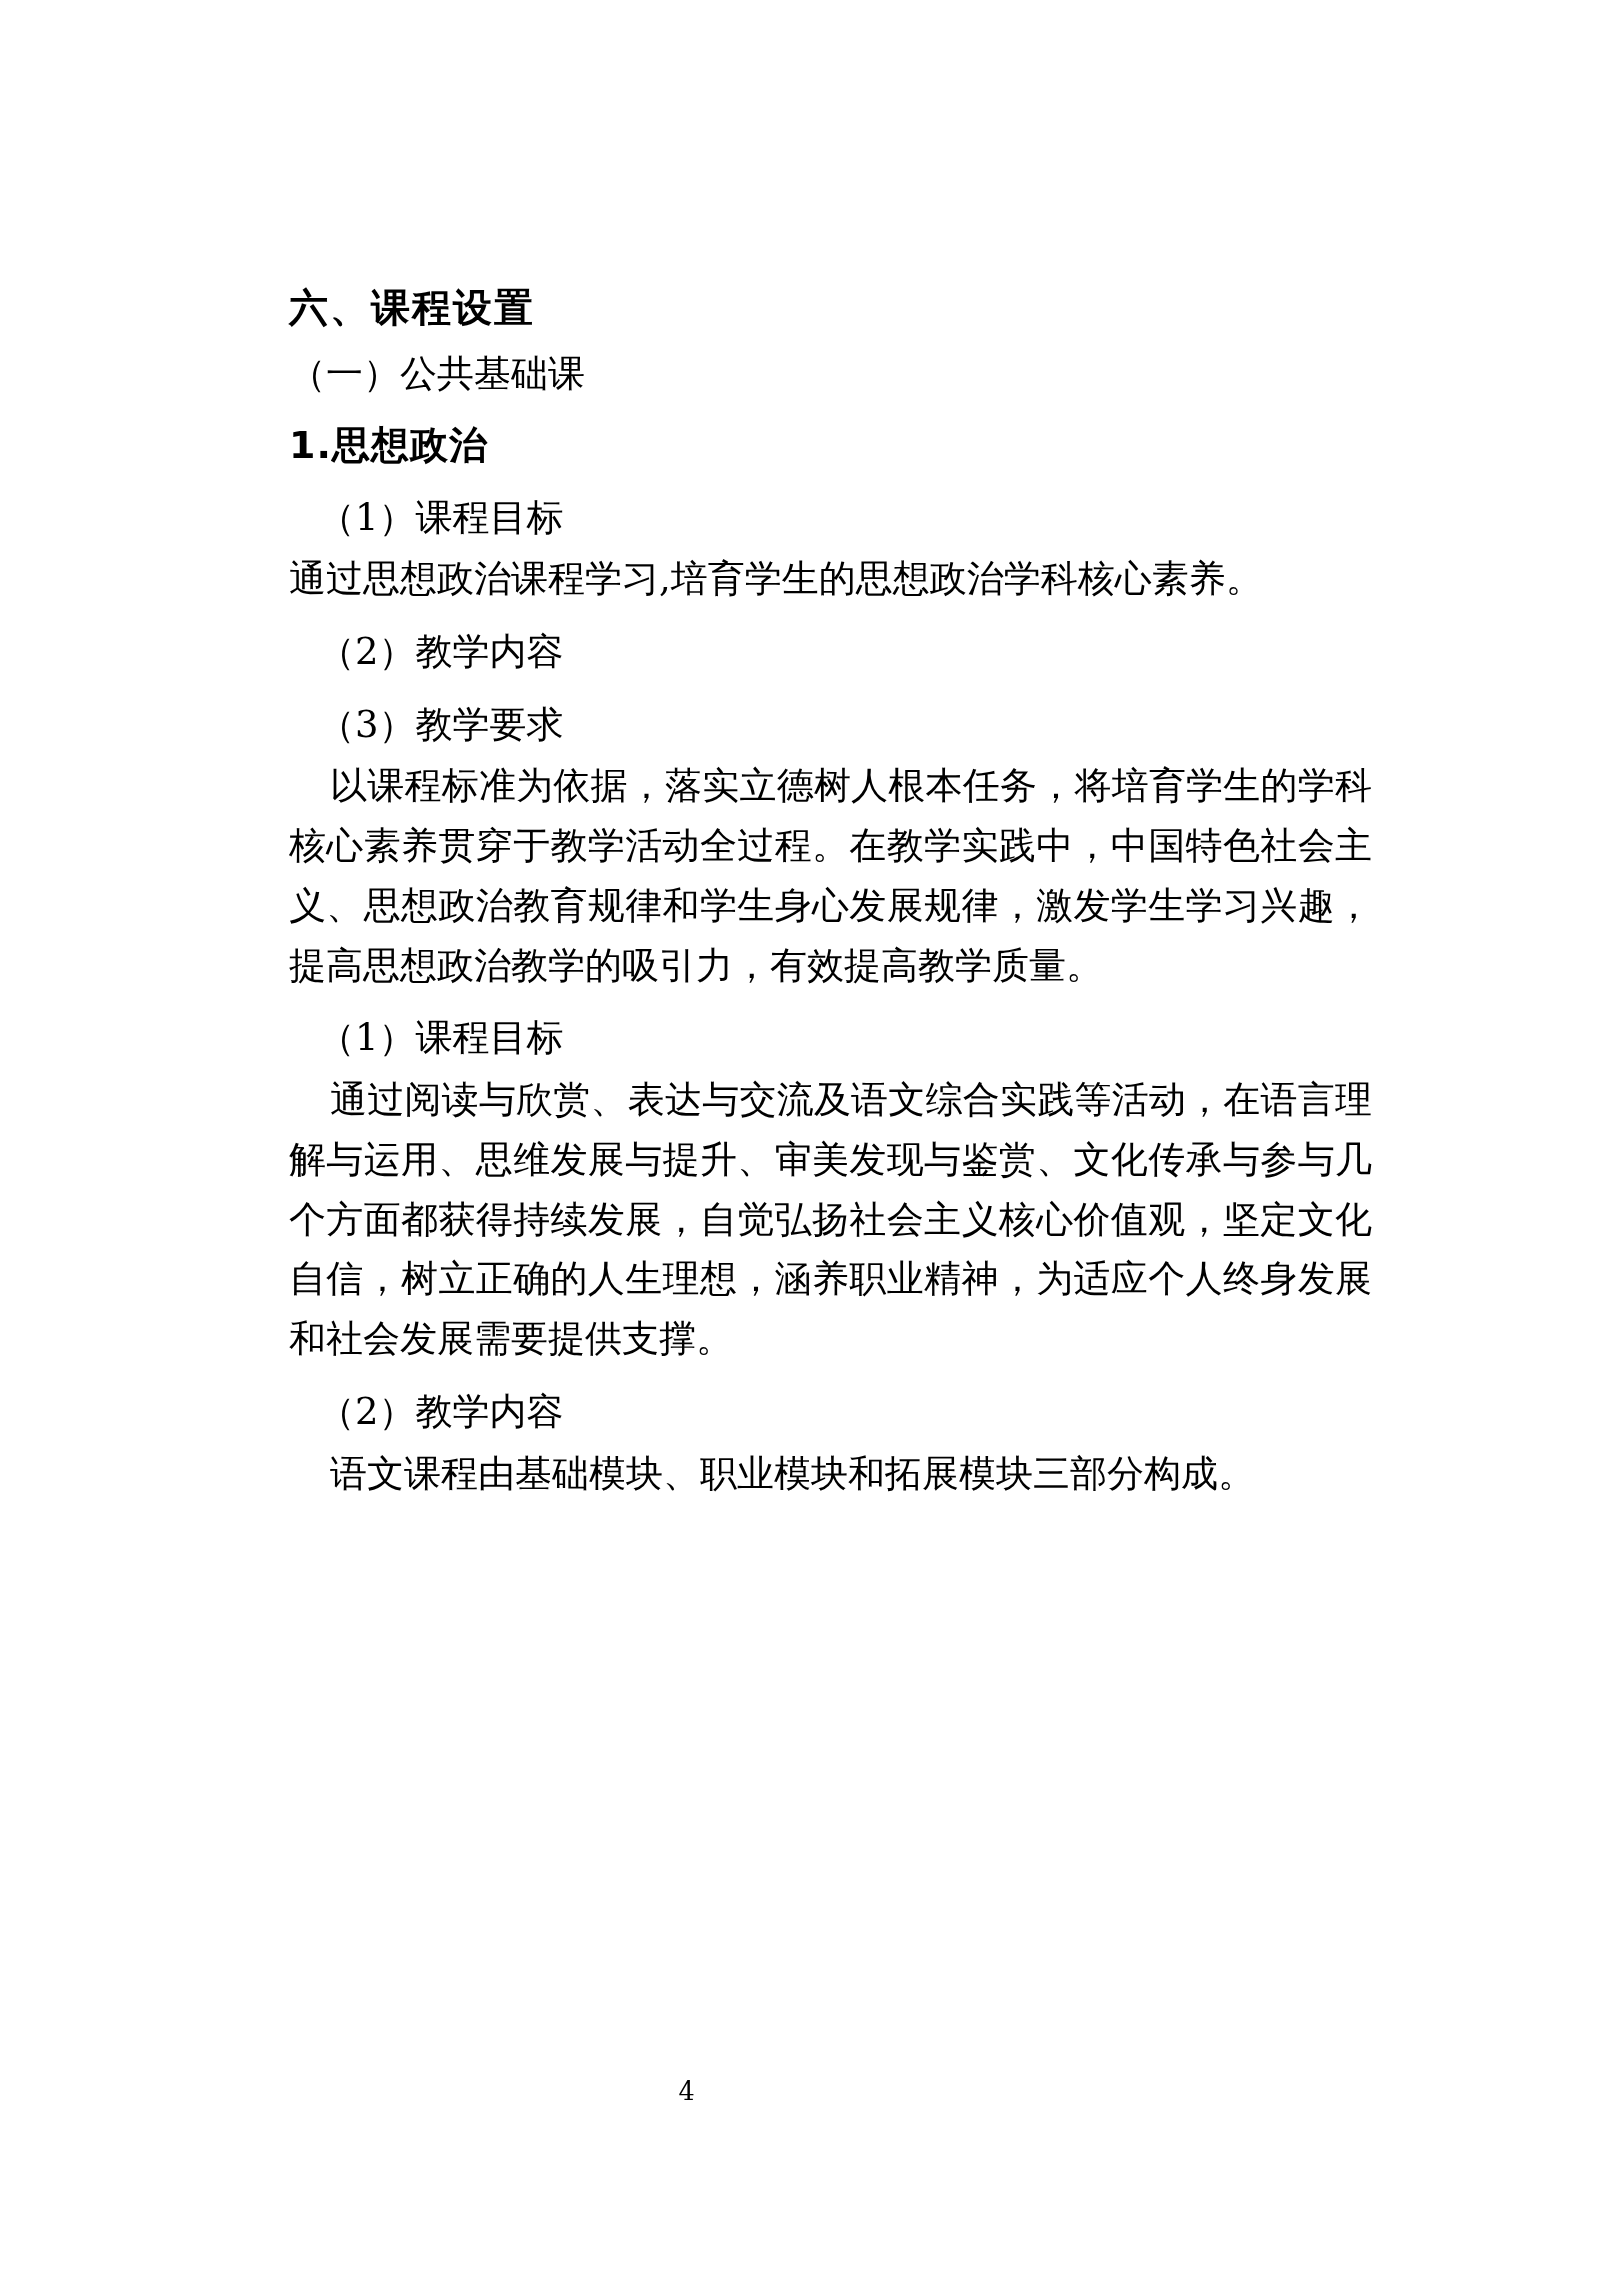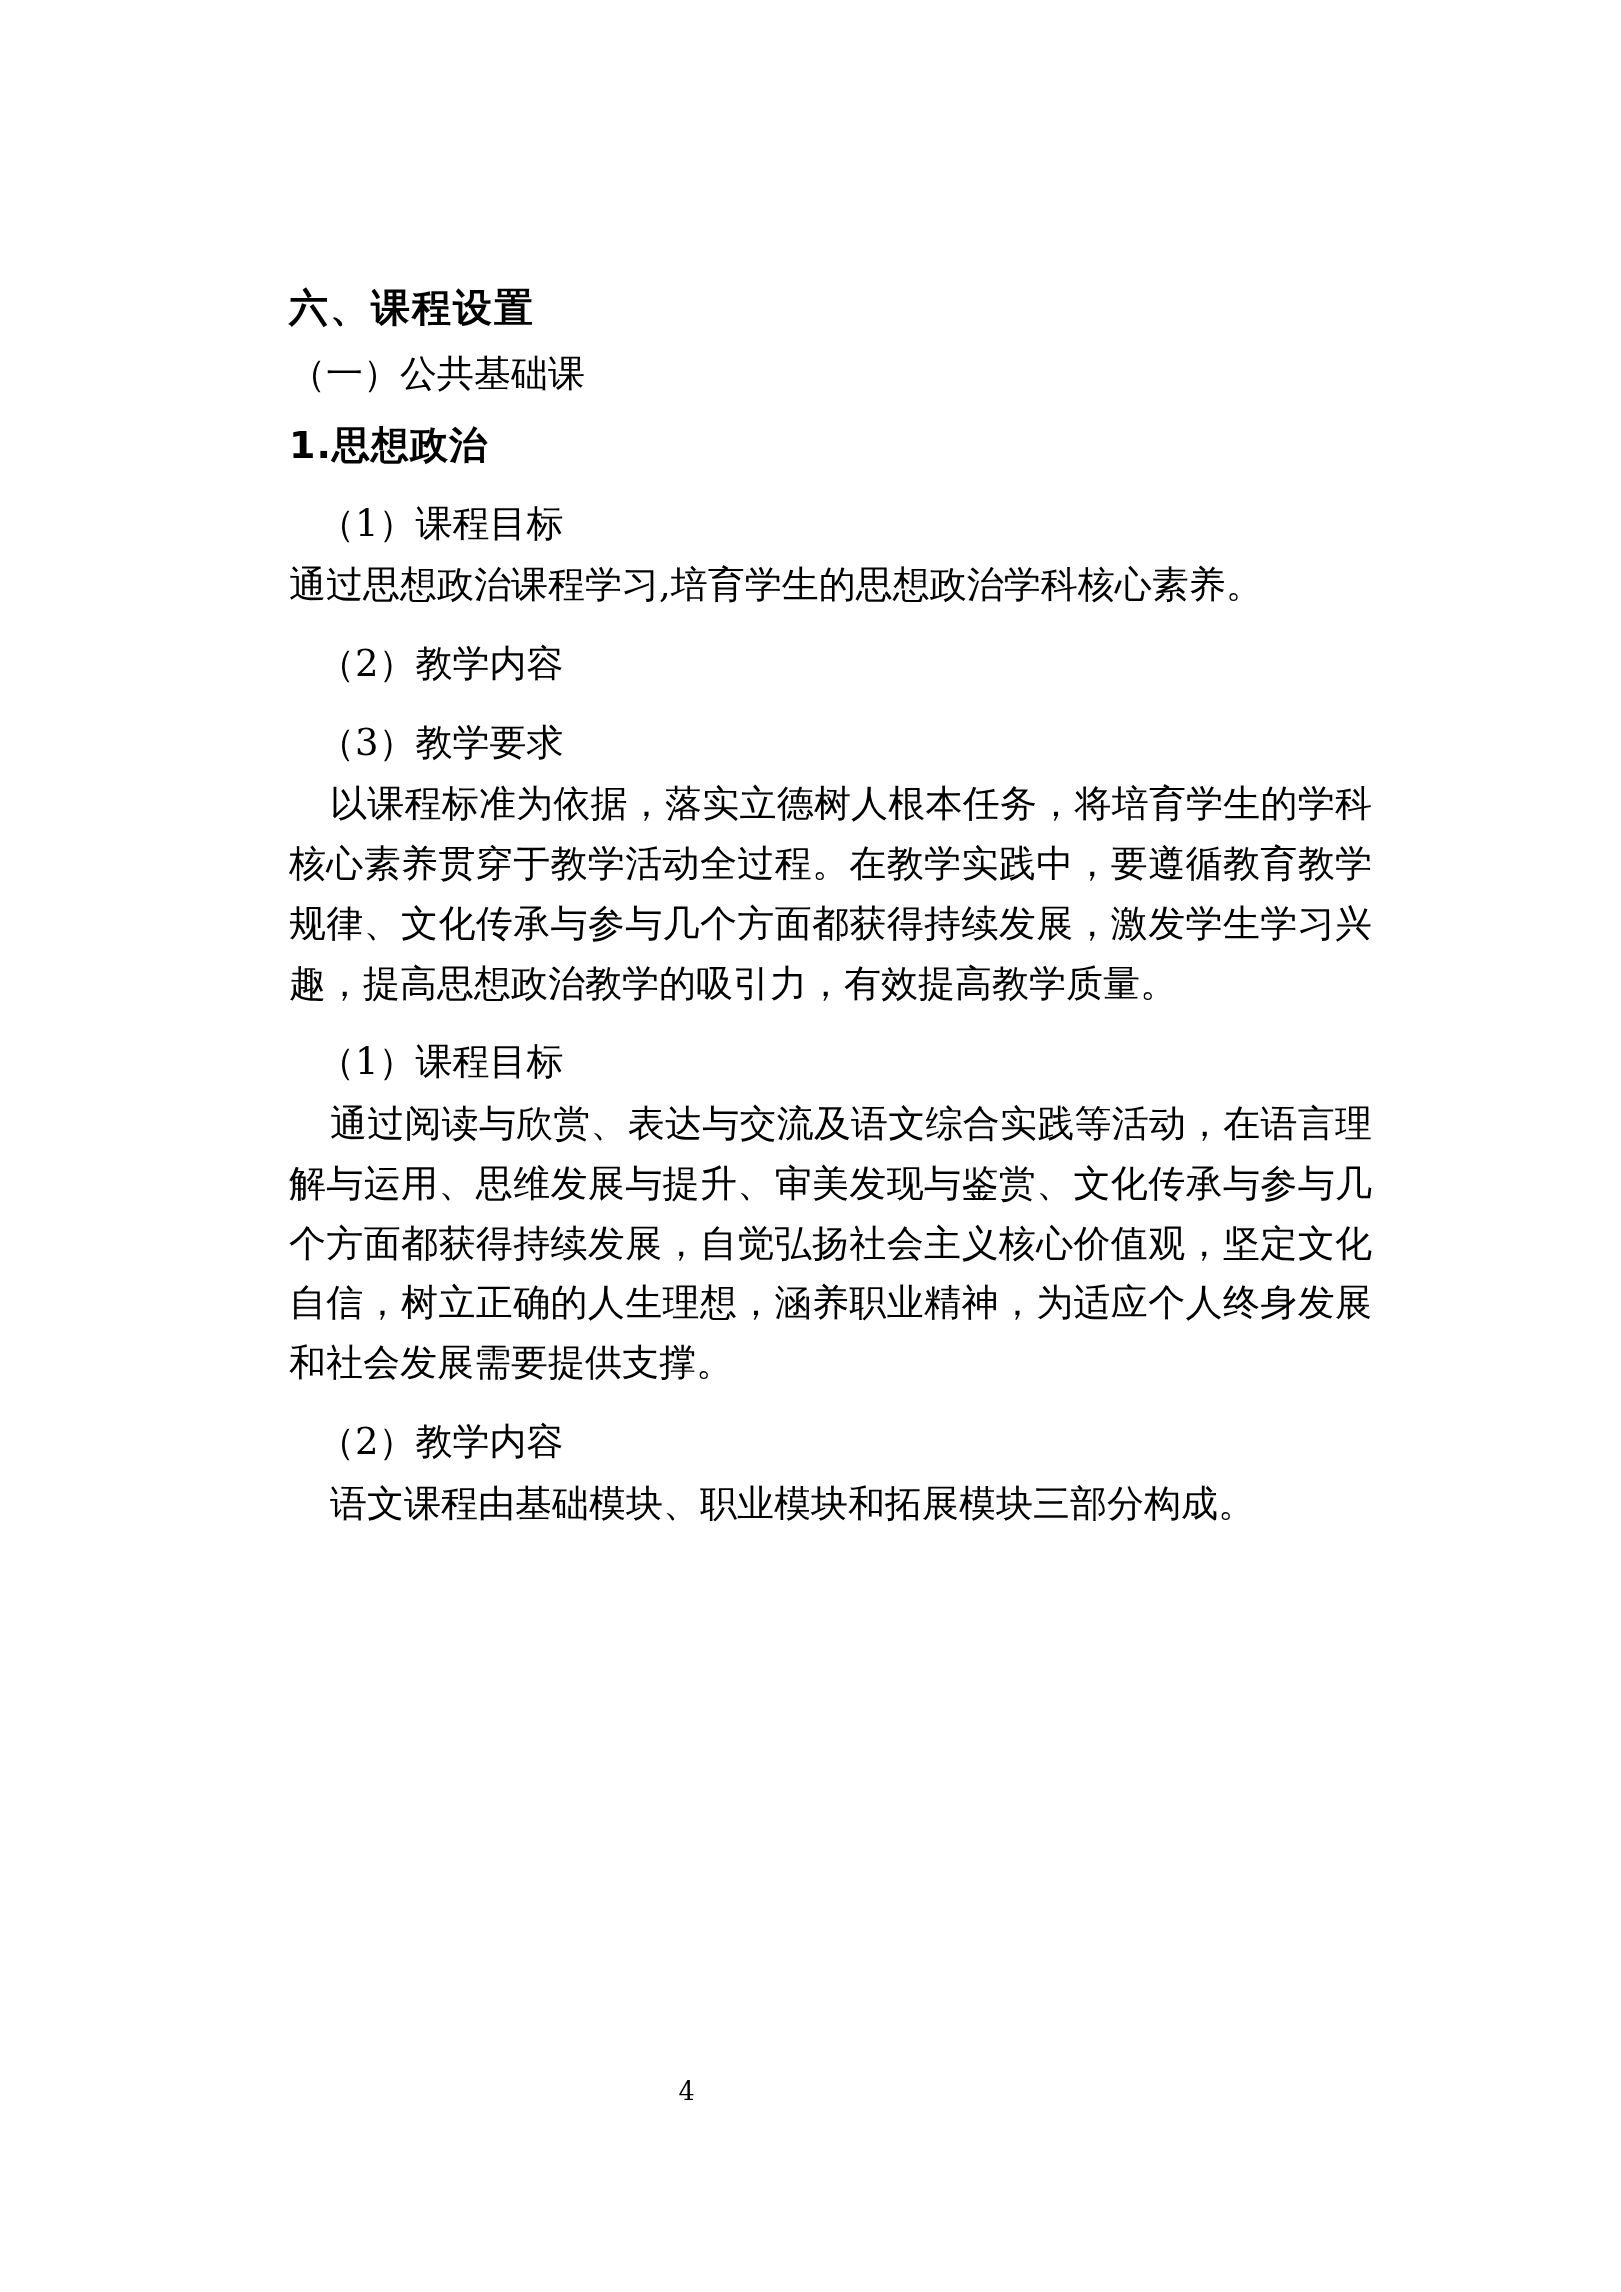--- a/index.html
+++ b/index.html
@@ -47,21 +47,21 @@
     font-size: 38px;
     font-weight: bold;
     line-height: 1.55;
     margin: 13.7px 0 2px 0;
     font-family: "DejaVu Sans", "Liberation Sans", sans-serif;
     letter-spacing: 1px;
   }
   .h-item {
     font-size: 37px;
     line-height: 1.6;
-    margin: 19px 0 2px 0;
+    margin: 13px 0 2px 0;
     padding-left: 29px;
   }
   p.body {
     font-size: 37px;
     line-height: 1.62;
     margin: 2px 0 5.9px 0;
     text-align: justify;
     text-justify: inter-ideograph;
     text-indent: 0;
   }
@@ -89,21 +89,21 @@
     <div class="h-sub">（一）公共基础课</div>
 
     <div class="h-num">1.思想政治</div>
 
     <div class="h-item">（1）课程目标</div>
     <p class="body">通过思想政治课程学习,培育学生的思想政治学科核心素养。</p>
 
     <div class="h-item">（2）教学内容</div>
 
     <div class="h-item">（3）教学要求</div>
-    <p class="body indent">以课程标准为依据，落实立德树人根本任务，将培育学生的学科核心素养贯穿于教学活动全过程。在教学实践中，要遵循教育教学规律、文化传承与参与几个方面都获得持续发展，激发学生学习兴趣，提高思想政治教学的吸引力，有效提高教学质量。</p>
+    <p class="body indent">以课程标准为依据，落实立德树人根本任务，将培育学生的学科核心素养贯穿于教学活动全过程。在教学实践中，中国特色社会主义、思想政治教育规律和学生身心发展规律，激发学生学习兴趣，提高思想政治教学的吸引力，有效提高教学质量。</p>
 
 
     <div class="h-item">（1）课程目标</div>
     <p class="body indent">通过阅读与欣赏、表达与交流及语文综合实践等活动，在语言理解与运用、思维发展与提升、审美发现与鉴赏、文化传承与参与几个方面都获得持续发展，自觉弘扬社会主义核心价值观，坚定文化自信，树立正确的人生理想，涵养职业精神，为适应个人终身发展和社会发展需要提供支撑。</p>
 
     <div class="h-item">（2）教学内容</div>
     <p class="body indent">语文课程由基础模块、职业模块和拓展模块三部分构成。</p>
 
   </div>
 

